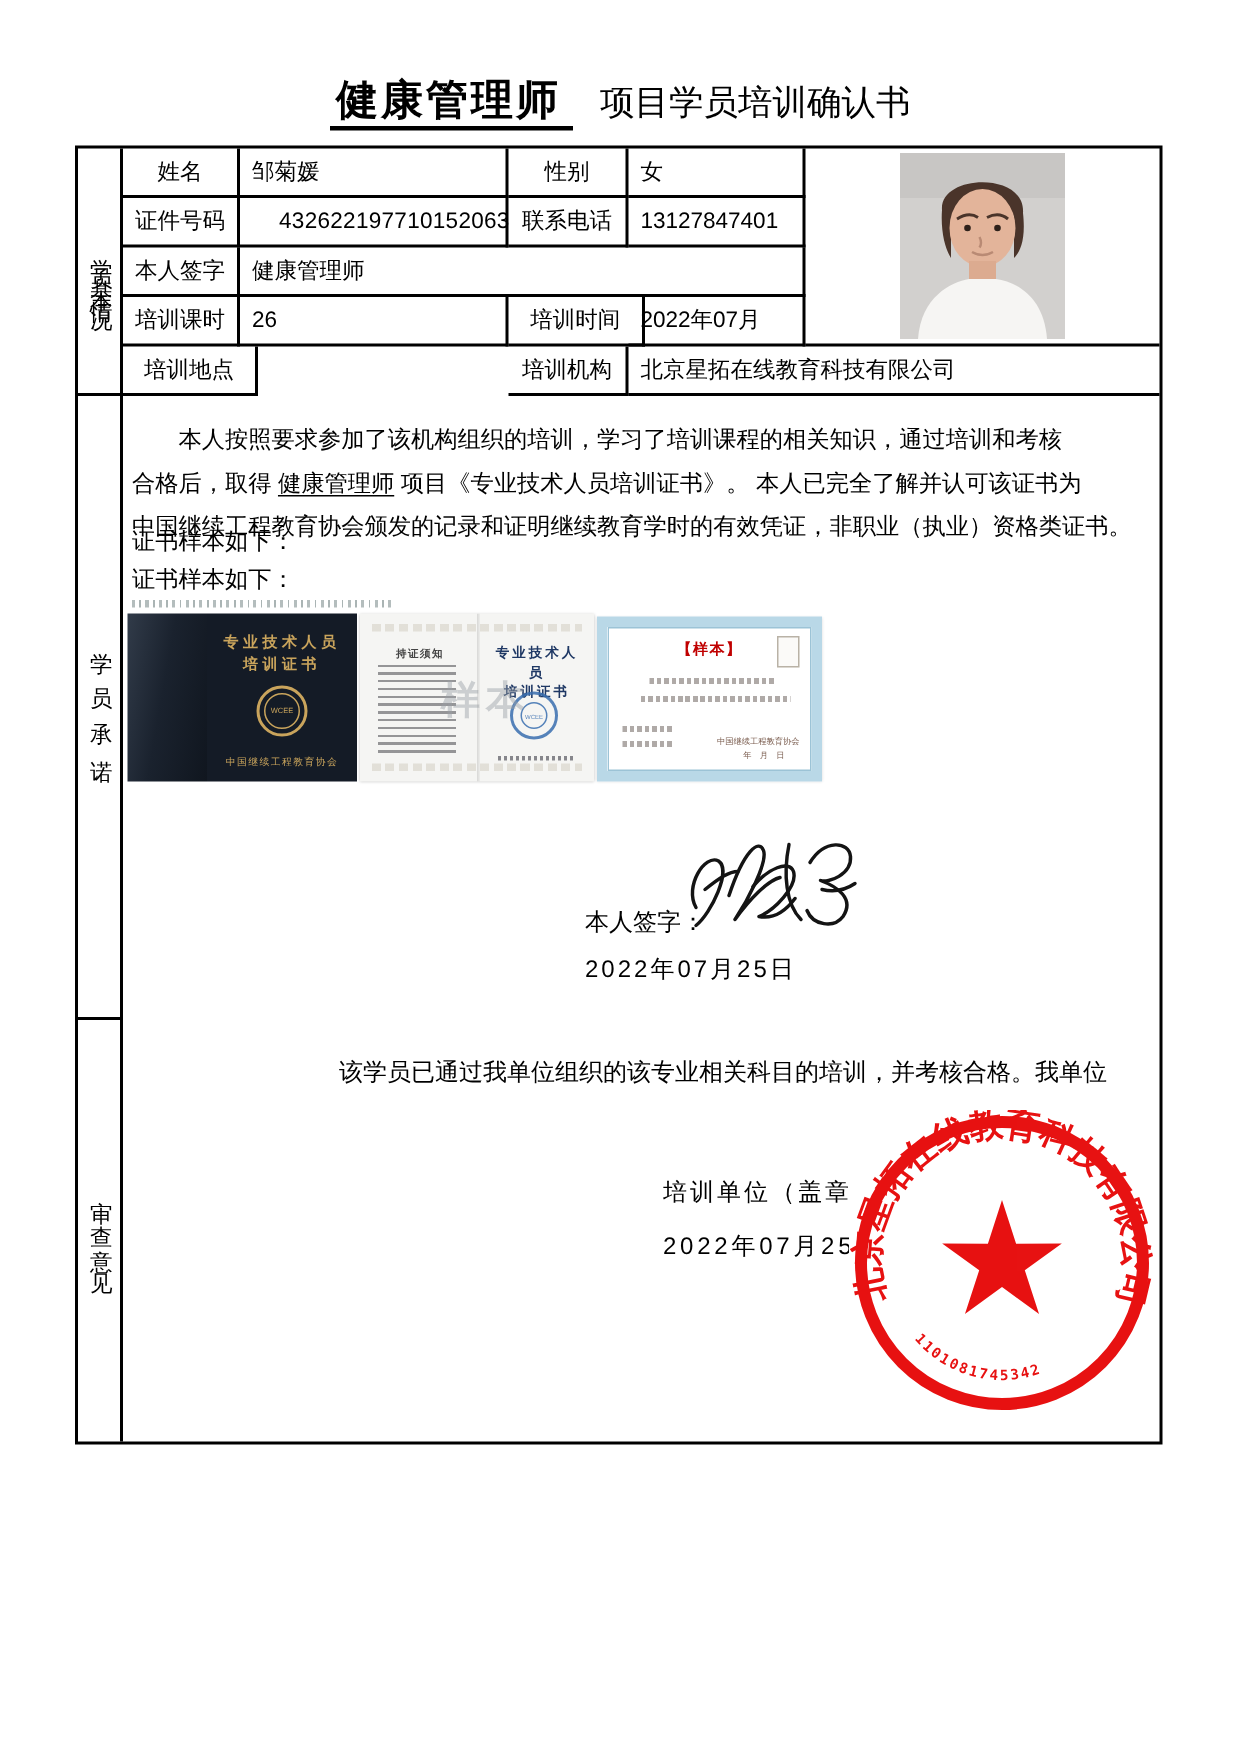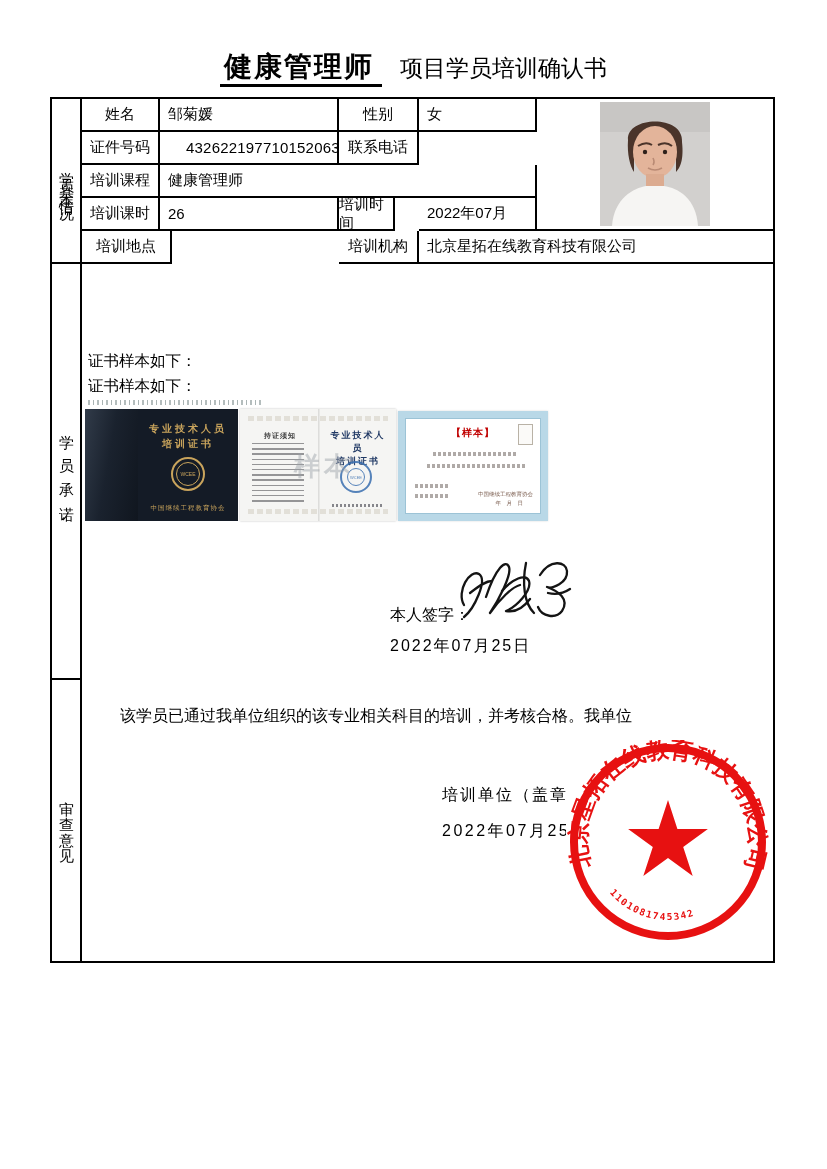--- a/index.html
+++ b/index.html
@@ -41,21 +41,21 @@
   #c-gender-v { left:367px; top:0;     width:118px; height:33px; }
   #c-photo    { left:485px; top:0;     width:236px; height:132px; justify-content:center; }
   #c-id-l     { left:30px;  top:33px;  width:78px;  height:33px; }
   #c-id-v     { left:108px; top:33px;  width:179px; height:33px; letter-spacing:0.2px;padding-left:26px; }
   #c-phone-l  { left:287px; top:33px;  width:80px;  height:33px; }
   #c-phone-v  { left:367px; top:33px;  width:118px; height:33px; }
   #c-course-l { left:30px;  top:66px;  width:78px;  height:33px; }
   #c-course-v { left:108px; top:66px;  width:377px; height:33px; }
   #c-hours-l  { left:30px;  top:99px;  width:78px;  height:33px; }
   #c-hours-v  { left:108px; top:99px;  width:179px; height:33px; }
-  #c-time-l   { left:287px; top:99px;  width:56px;  height:33px; }
+  #c-time-l   { left:287px; top:99px;  width:91px;  height:33px; }
   #c-time-v   { left:367px; top:99px;  width:118px; height:33px; }
   #c-place-l  { left:30px;  top:132px; width:90px;  height:33px; }
   #c-place-v  { left:108px; top:132px; width:179px; height:33px; }
   #c-org-l    { left:287px; top:132px; width:80px;  height:33px; }
   #c-org-v    { left:367px; top:132px; width:354px; height:33px; }
 
   #photo-svg { display:block; }
 
   
   #commit-para { position:absolute; left:36px; top:180px; width:668px; font-size:15.5px; line-height:29px; }
@@ -111,21 +111,21 @@
   #sample-line-3 { left:10px; top:66px; width:34px; }
   #sample-line-4 { left:10px; top:76px; width:34px; }
   #sample-org  { position:absolute; right:8px; bottom:16px; font-size:5.5px; color:#7a5c4e; }
   #sample-date { position:absolute; right:16px; bottom:7px; font-size:5.5px; color:#7a5c4e; letter-spacing:2px; }
 
   #sign-label { position:absolute; left:338px; top:506px; font-size:16px;text-align:right; }
   #signature-svg { position:absolute; left:398px; top:448px; }
   #sign-date { position:absolute; left:338px; top:537px; font-size:16px; letter-spacing:2px; }
 
   
-  #review-para { position:absolute; left:36px; top:601px; width:650px; font-size:16px; line-height:32px; }
+  #review-para { position:absolute; left:36px; top:601px; width:650px; font-size:16px; line-height:32px;text-align:right; }
   #unit-label { position:absolute; left:390px; top:686px; font-size:16px; letter-spacing:2px; }
   #review-date { position:absolute; left:390px; top:722px; font-size:16px; letter-spacing:2.5px; }
   #stamp { position:absolute; left:514px; top:641px; width:204px; height:204px; background:#fff; }
   #stamp svg { display:block; }
 </style>
 </head>
 <body>
 
 <div id="page">
 
@@ -161,33 +161,39 @@
           <circle cx="65" cy="50" r="2.2" fill="#2e211b"></circle>
         <path d="M53,56 q2,4 0,7 M48,66 q7,4 14,0" stroke="#b98a74" stroke-width="1.6" fill="none"></path>
         <rect x="46" y="72" width="18" height="14" fill="#dcab90"></rect>
         <path d="M12,124 C14,96 34,86 46,84 L64,84 C78,86 96,96 98,124 Z" fill="#f6f5f3"></path>
       </svg>
     </div>
 
     <div class="cell lab br bb" id="c-id-l">证件号码</div>
     <div class="cell val br bb" id="c-id-v">432622197710152063</div>
     <div class="cell lab br bb" id="c-phone-l">联系电话</div>
-
-    <div class="cell lab br bb" id="c-course-l">培训课程</div>
+    <div class="cell val br bb" id="c-phone-v">13127847401</div>
+
+    <div class="cell lab br bb" id="c-course-l">本人签字</div>
     <div class="cell val br bb" id="c-course-v">健康管理师</div>
 
     <div class="cell lab br bb" id="c-hours-l">培训课时</div>
     <div class="cell val br bb" id="c-hours-v">26</div>
     <div class="cell lab br bb" id="c-time-l">培训时间</div>
     <div class="cell val br bb" id="c-time-v">2022年07月</div>
 
     <div class="cell lab br bb" id="c-place-l">培训地点</div>
     <div class="cell lab br bb" id="c-org-l">培训机构</div>
     <div class="cell val bb" id="c-org-v">北京星拓在线教育科技有限公司</div>
 
+    <div id="commit-para">
+      <div class="pline">　　本人按照要求参加了该机构组织的培训，学习了培训课程的相关知识，通过培训和考核</div>
+      <div class="pline"><span>合格后，取得 </span><span id="commit-course-underline">健康管理师</span><span> 项目《专业技术人员培训证书》。 本人已完全了解并认可该证书为</span></div>
+      <div class="pline">中国继续工程教育协会颁发的记录和证明继续教育学时的有效凭证，非职业（执业）资格类证书。</div>
+    </div>
 
     <div id="sample-label-1">证书样本如下：</div>
     <div id="sample-label-2">证书样本如下：</div>
     <div id="smudge-line"></div>
 
     <div id="certs">
       <div class="panel" id="cert-back"></div>
 
       <div class="panel" id="cert-cover">
         <div id="cover-title">专业技术人员

